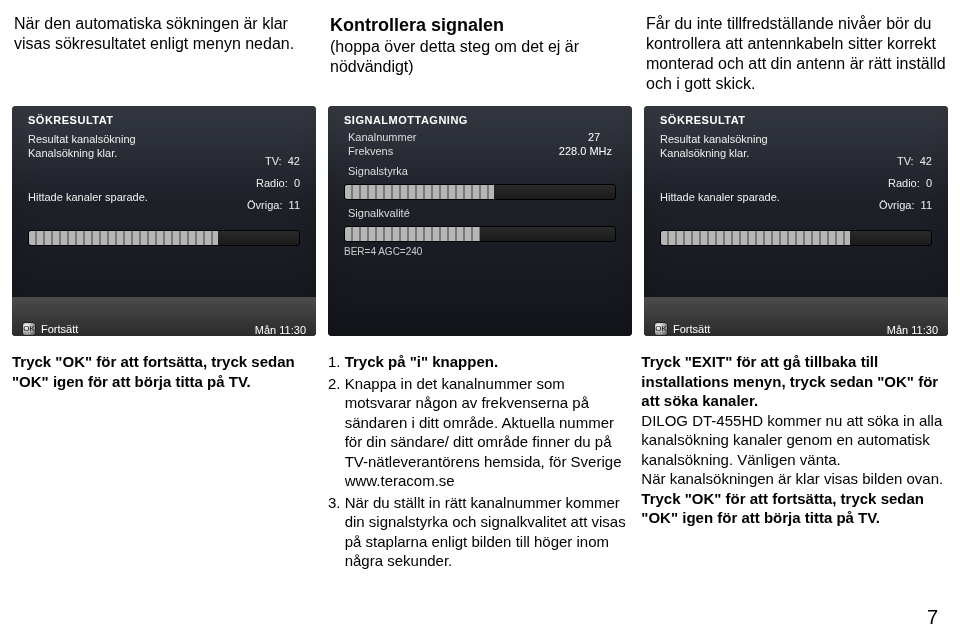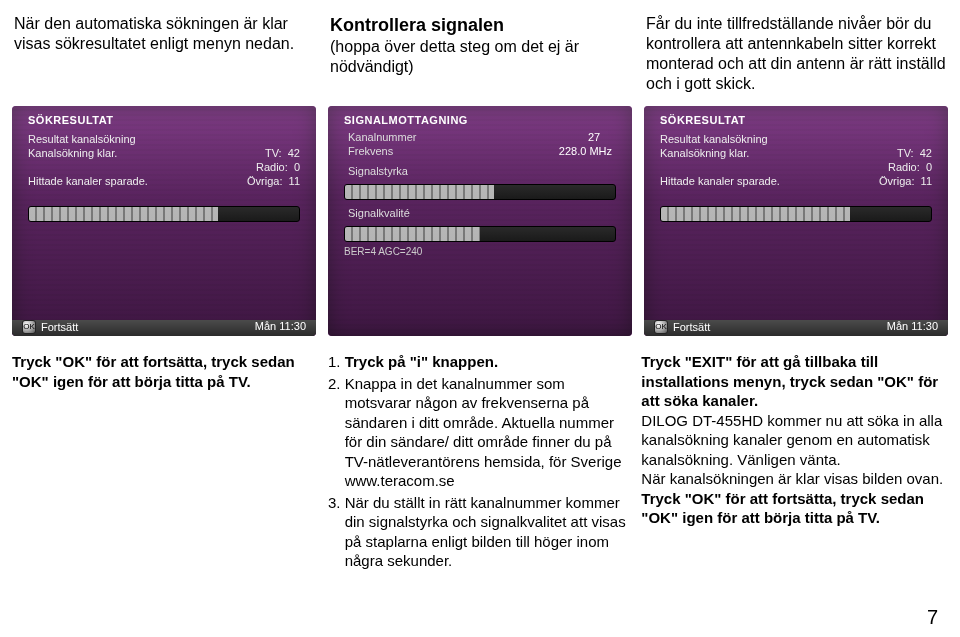--- a/index.html
+++ b/index.html
@@ -2,43 +2,43 @@
 <html><head>
 <meta charset="utf-8">
 <style>
   * { margin: 0; padding: 0; box-sizing: border-box; }
   body { width: 960px; height: 637px; background: #fff; font-family: Arial, sans-serif; color: #000; overflow: hidden; }
   .page { width: 960px; height: 637px; position: relative; }
   .cols { display: flex; gap: 12px; padding: 10px 12px 0 12px; }
   .col { flex: 1; display: flex; flex-direction: column; }
   .col-header { min-height: 96px; padding: 4px 2px 8px 2px; font-size: 16px; line-height: 1.25; font-weight: 400; }
   .col-header .title { font-size: 18px; font-weight: 700; display: block; }
-  .screenshot { background: #a21caf; border-radius: 4px; height: 230px; position: relative; color: #eee; font-family: Verdana, Arial; font-size: 11px; overflow: hidden; box-shadow: inset 0 0 20px rgba(0,0,0,.5); }
+  .screenshot { background: #0f172a; border-radius: 4px; height: 230px; position: relative; color: #eee; font-family: Verdana, Arial; font-size: 11px; overflow: hidden; box-shadow: inset 0 0 20px rgba(0,0,0,.5); }
   .shot-overlay { position: absolute; inset: 0; background: linear-gradient( to bottom, rgba(90,90,90,0.5), rgba(40,40,40,.6) 40%, rgba(20,20,20,.7) 100%), repeating-linear-gradient(0deg, rgba(0,0,0,.05) 0, rgba(0,0,0,.05) 2px, transparent 2px, transparent 5px); }
   .panel-title { font-weight: 700; color: #fff; font-size: 11px; letter-spacing: .5px; padding: 8px 10px 4px 16px; }
   .panel-body { padding: 0 16px; }
   .row { display: flex; justify-content: space-between; padding: 1px 4px; }
   .row .l { color: #ddd; }
   .row .r { color: #fff; text-align: center; min-width: 36px; }
   .spacer { height: 10px; }
   .bar-slot { margin: 6px 16px 0 16px; height: 16px; background: linear-gradient(#2a2a2a,#1a1a1a); border: 1px solid #000; border-radius: 3px; position: relative; overflow: hidden; }
   .bar-fill { position:absolute; inset:0; width: 70%; background: repeating-linear-gradient(90deg, #d0d0d0 0, #d0d0d0 6px, #888 6px, #888 8px); opacity: .85; }
-  .bottom-bar { position: absolute; left: 0; right: 0; bottom: 0; height: 16px; background: linear-gradient(#4b4b4b,#2b2b2b); color: #fff; display: flex; align-items: flex-start; justify-content: space-between; padding: 0 10px; font-size: 11px; }
+  .bottom-bar { position: absolute; left: 0; right: 0; bottom: 0; height: 39px; background: linear-gradient(#4b4b4b,#2b2b2b); color: #fff; display: flex; align-items: flex-end; justify-content: space-between; padding: 0 10px; font-size: 11px; }
   .btn-ind { display:inline-flex; align-items:center; gap:5px; }
   .ind { width: 14px; height: 14px; border-radius: 3px; background: radial-gradient(circle at 30% 30%, #fff, #bbb 40%, #555 100%); border:1px solid #222; display:inline-block; color:#000; font-size:8px; text-align:center; line-height:12px; }
   .below-cols { display:flex; gap:8px; padding: 16px 12px 0 12px; }
   .below-col { flex:1; font-size: 15px; line-height:1.3; }
   ol.steps { list-style: decimal; padding-left: 18px; }
   ol.steps li { margin-bottom: 2px; }
   .bold { font-weight:700; }
   .pagenum { position:absolute; right:22px; bottom:8px; font-size:20px; font-weight:400; }
   .shot-inner { position:absolute; inset:0; display:flex; flex-direction:column; }
   .middle-rows { padding: 2px 16px; font-size:11px; }
   .mini-row { display:flex; justify-content:space-between; padding: 1px 0;}
-  .mini-row .mr { min-width:70px; text-align:right; }
+  .mini-row .mr { min-width:70px; text-align:right;margin-top:8px; }
   .ber { color:#ccc; font-size:10px; padding: 4px 16px; }
 </style>
 </head>
 <body>
 <div class="page">
 
 <div class="cols">
 
   <div class="col">
     <div class="col-header">När den automatiska sökningen är klar visas sökresultatet enligt menyn nedan.</div>

